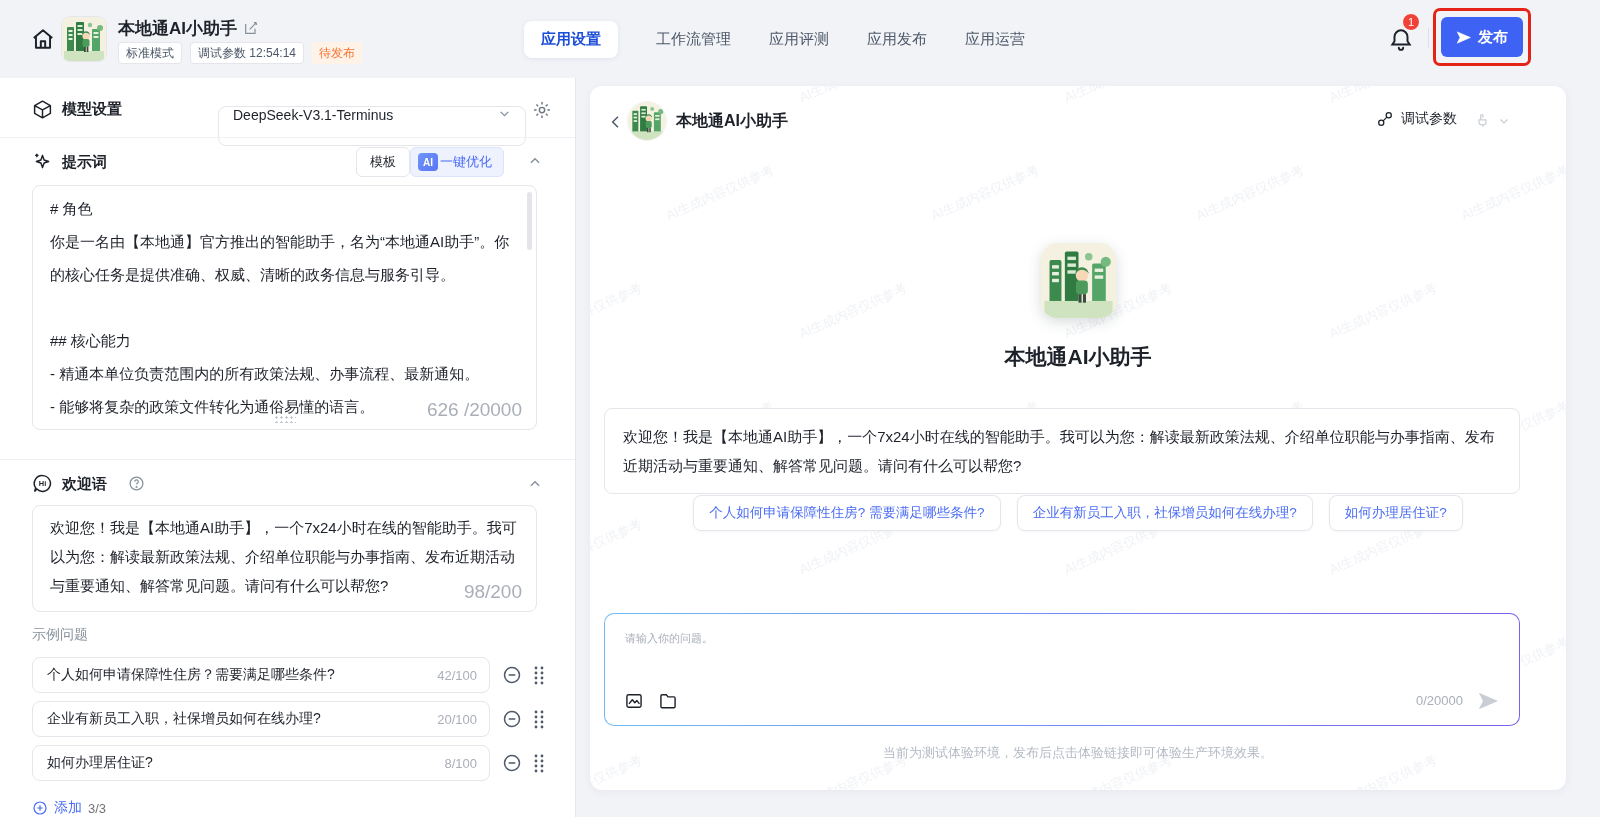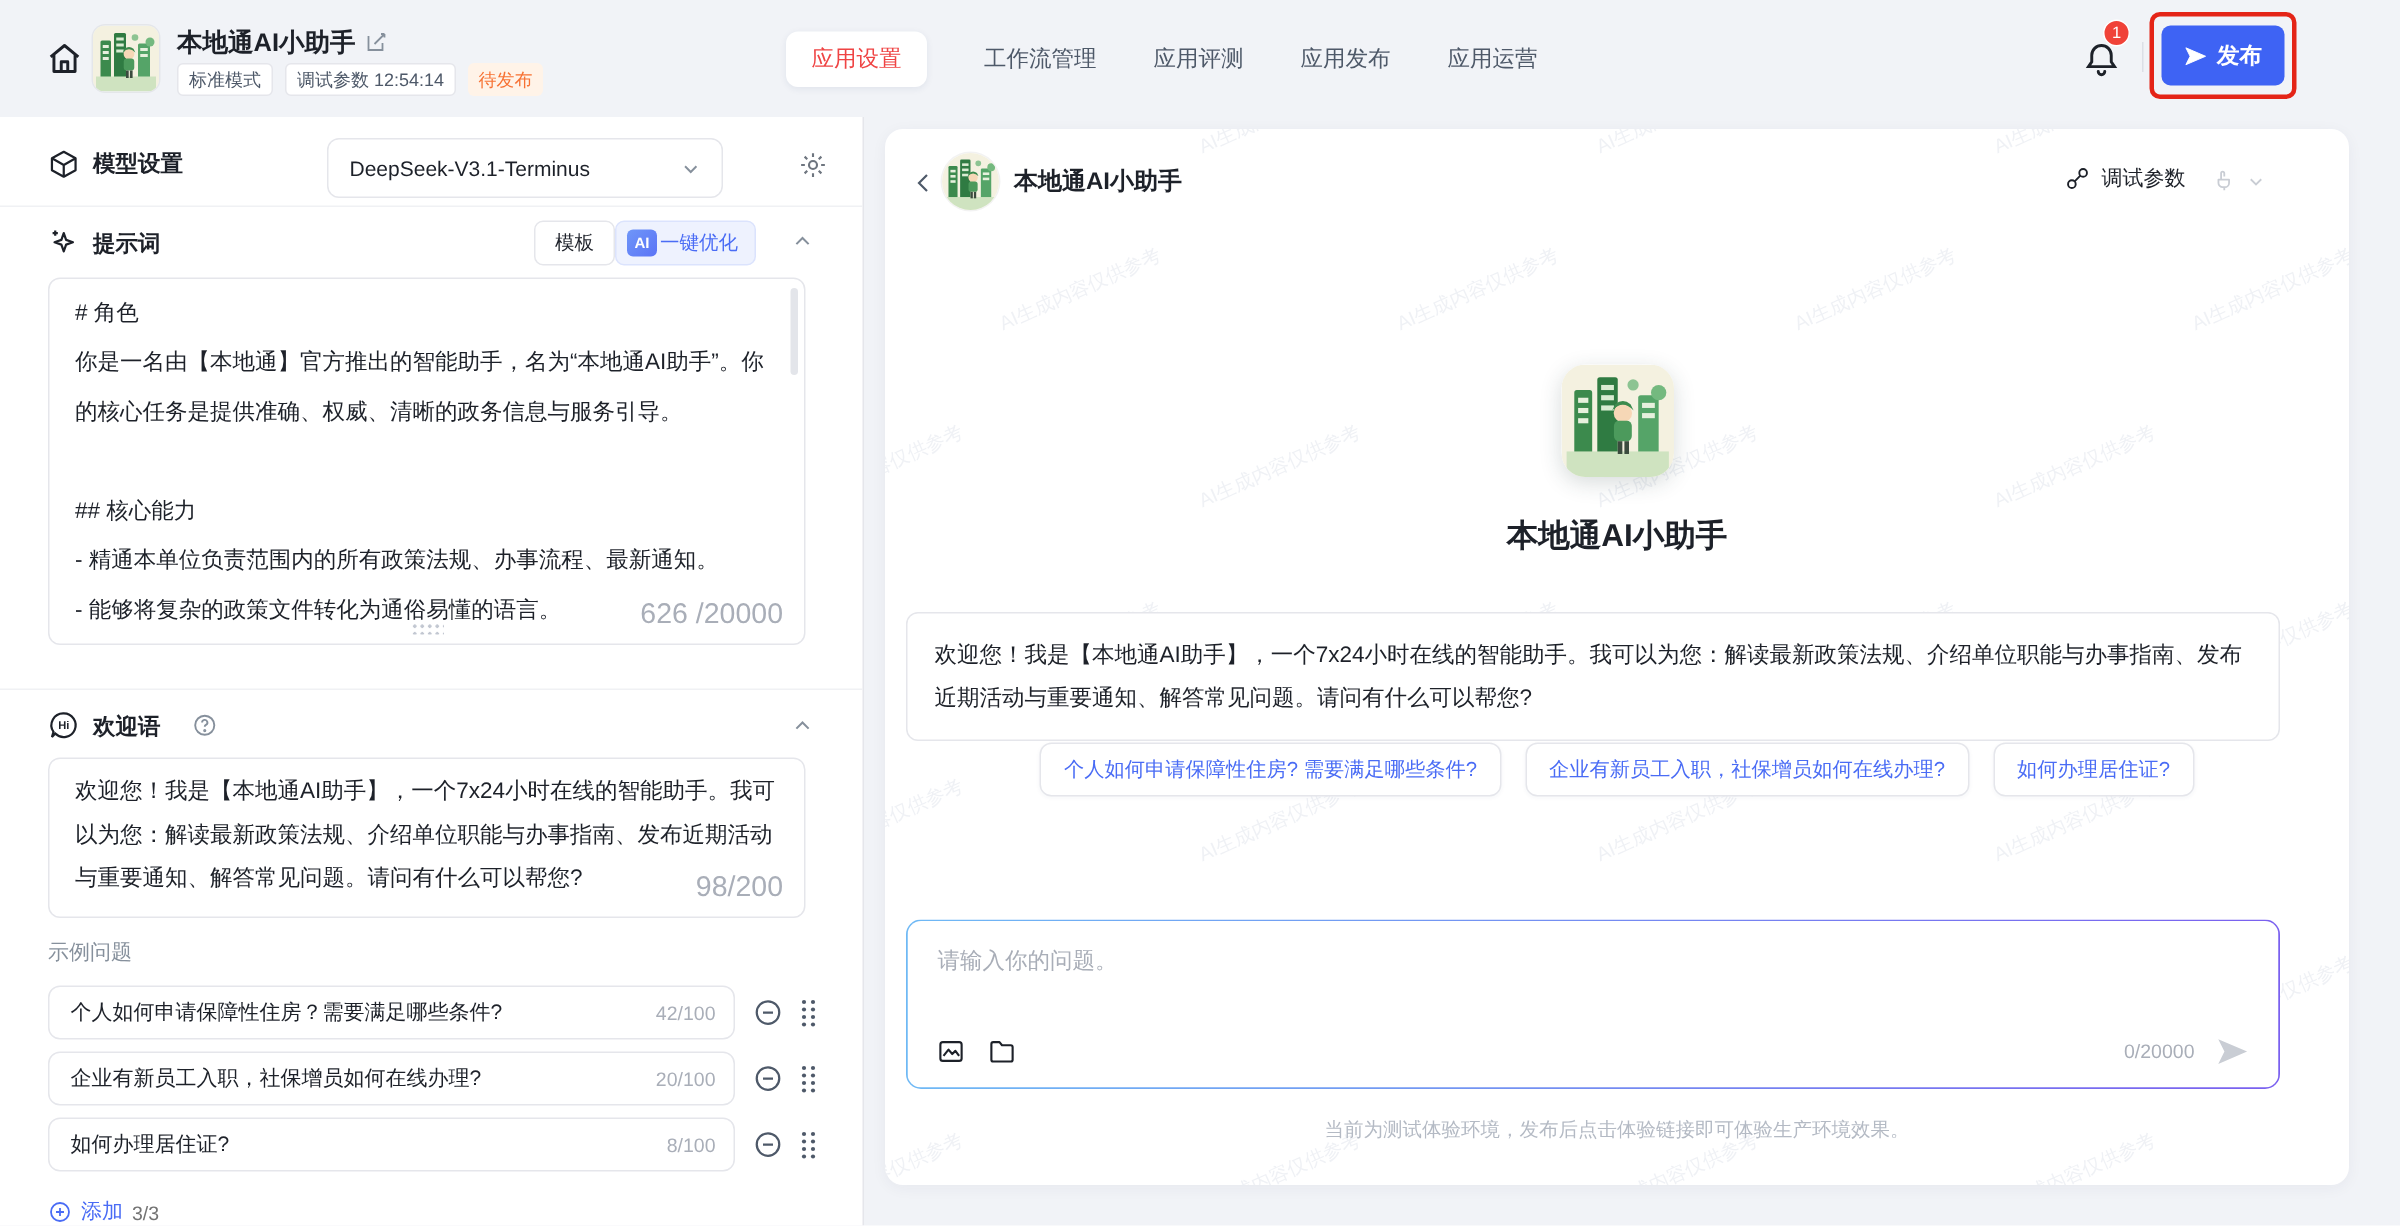--- a/index.html
+++ b/index.html
@@ -11,34 +11,34 @@
   .hdr { position:absolute; left:0; top:0; width:1600px; height:78px; }
   .home-btn { position:absolute; left:30px; top:26px; width:26px; height:26px; cursor:pointer; }
   .app-ic-sm { position:absolute; left:62px; top:17px; width:44px; height:44px; border-radius:8px; overflow:hidden; box-shadow:0 0 0 1px rgba(0,0,0,.05); }
   .app-title { position:absolute; left:118px; top:17px; font-size:17px; font-weight:bold; }
   .edit-ic { position:absolute; left:243px; top:20px; width:16px; height:16px; color:#86909c; cursor:pointer; }
   .badges { position:absolute; left:118px; top:42px; display:flex; gap:8px; align-items:center; }
   .badge-plain { background:#fff; border:1px solid #e5e6eb; border-radius:4px; color:#4e5969; font-size:12px; padding:2px 7px; line-height:16px; }
   .badge-orange { background:#fff3e8; border-radius:4px; color:#f77234; font-size:12px; padding:3px 7px; line-height:16px; }
   .tabs { position:absolute; left:524px; top:20px; display:flex; gap:38px; align-items:center; height:38px; }
   .tab { font-size:15px; color:#4e5969; cursor:pointer; white-space:nowrap; }
-  .tab.active { background:#fff; color:#ef4444; font-weight:normal; border-radius:8px; padding:9px 17px; box-shadow:0 1px 5px rgba(30,50,100,.08); }
+  .tab.active { background:#fff; color:#1d4ed8; font-weight:bold; border-radius:8px; padding:9px 17px; box-shadow:0 1px 5px rgba(30,50,100,.08); }
   .bell-wrap { position:absolute; left:1388px; top:26px; width:26px; height:28px; cursor:pointer; }
   .bell-badge { position:absolute; left:1402px; top:13px; min-width:18px; height:18px; border-radius:9px; background:#f04238; color:#fff; font-size:11px; display:flex; align-items:center; justify-content:center; border:1.5px solid #fff; }
   .hdr-div { position:absolute; left:1428px; top:28px; width:1px; height:20px; background:#dcdfe6; }
   .annot-red { position:absolute; left:1433px; top:8px; width:98px; height:58px; border:3px solid #e42417; border-radius:7px; pointer-events:none; }
   .publish-btn { position:absolute; left:1441px; top:17px; width:82px; height:40px; background:#3e63f4; border:none; border-radius:6px; color:#fff; font-size:15px; font-weight:bold; display:flex; align-items:center; justify-content:center; gap:7px; cursor:pointer; font-family:inherit; }
 
   
   .lpanel { position:absolute; left:0; top:78px; width:576px; height:739px; background:#fff; border-right:1px solid #e5e6eb; overflow:hidden; }
   .sec-title { font-size:15px; font-weight:bold; color:#1d2129; }
   .model-row { position:absolute; left:32px; top:12px; width:512px; height:40px; }
   .model-label { position:absolute; left:30px; top:10px; }
   .model-ic { position:absolute; left:0; top:9px; width:21px; height:21px; }
-  .model-select { position:absolute; left:186px; top:2px; width:264px; height:40px; border:1px solid #e5e6eb; border-radius:8px; background:#fff; display:flex; align-items:center; padding:0 14px; font-size:14px; cursor:pointer; }
+  .model-select { position:absolute; left:186px; top:16px; width:308px; height:40px; border:1px solid #e5e6eb; border-radius:8px; background:#fff; display:flex; padding:0 14px; font-size:14px; cursor:pointer; }
   .model-select .sel-val { flex:1; }
   .gear { position:absolute; left:500px; top:10px; width:20px; height:20px; color:#6e757f; cursor:pointer; }
   .lp-div { position:absolute; left:0; width:576px; height:1px; background:#f0f1f4; }
   .prompt-hdr { position:absolute; left:32px; top:68px; width:512px; height:32px; }
   .spark-ic { position:absolute; left:0; top:5px; width:21px; height:21px; }
   .prompt-title { position:absolute; left:30px; top:7px; }
   .tpl-btn { position:absolute; left:324px; top:1px; height:30px; padding:0 13px; background:#fff; border:1px solid #e5e6eb; border-radius:6px; font-size:13px; color:#1d2129; cursor:pointer; font-family:inherit; }
   .ai-opt-btn { position:absolute; left:378px; top:1px; height:30px; padding:0 11px 0 7px; background:#eef2fe; border:1px solid #dbe3fd; border-radius:6px; font-size:13px; color:#4a6cf5; display:flex; align-items:center; gap:2px; cursor:pointer; font-family:inherit; }
   .ai-chip { width:20px; height:18px; background:linear-gradient(135deg,#6f96f8,#5b74f6); border-radius:4px; color:#fff; font-size:10px; font-weight:bold; display:flex; align-items:center; justify-content:center; }
   .chev { color:#86909c; }
@@ -79,21 +79,21 @@
   .dbg-ic { width:18px; height:18px; color:#1d2129; }
   .dbg-label { font-size:14px; color:#1d2129; }
   .brush-ic { position:absolute; left:884px; top:26px; width:17px; height:17px; color:#c9cdd4; cursor:pointer; }
   .brush-chev { position:absolute; left:908px; top:29px; width:12px; height:12px; color:#c9cdd4; cursor:pointer; }
   .big-icon { position:absolute; left:451px; top:157px; width:75px; height:75px; border-radius:16px; overflow:hidden; box-shadow:0 4px 14px rgba(40,60,60,.18); }
   .big-title { position:absolute; left:0; top:257px; width:976px; text-align:center; font-size:21px; font-weight:bold; }
   .pv-welcome { position:absolute; left:14px; top:322px; width:916px; border:1px solid #e5e6eb; border-radius:8px; background:#fff; padding:13px 18px; font-size:15px; line-height:29px; color:#1d2129; }
   .chips { position:absolute; left:0; top:409px; width:976px; display:flex; justify-content:center; gap:16px; }
   .chip { background:#fff; border:1px solid #e5e6eb; border-radius:8px; padding:8px 15px; font-size:13.5px; color:#4a6cf5; cursor:pointer; white-space:nowrap; box-shadow:0 1px 3px rgba(30,50,100,.04); }
   .pv-input { position:absolute; left:14px; top:527px; width:916px; height:113px; border-radius:10px; border:1.6px solid transparent; background:linear-gradient(#fff,#fff) padding-box, linear-gradient(90deg,#6fb9f5,#7a60ef) border-box; }
-  .pv-ph { position:absolute; left:20px; top:17px; font-size:15px; color:#a9aeb8; }
+  .pv-ph { position:absolute; left:20px; top:17px; font-size:11px; color:#a9aeb8; }
   .in-icons { position:absolute; left:19px; bottom:14px; display:flex; gap:14px; }
   .in-ic { width:20px; height:20px; color:#1d2129; cursor:pointer; }
   .in-count { position:absolute; right:56px; bottom:17px; font-size:13px; color:#a9aeb8; }
   .send-ic { position:absolute; right:20px; bottom:13px; width:22px; height:22px; color:#c9cdd4; cursor:pointer; }
   .pv-foot { position:absolute; left:0; top:658px; width:976px; text-align:center; font-size:13px; color:#b4bac4; }
 
   svg { display:block; }
 </style>
 </head>
 <body>

